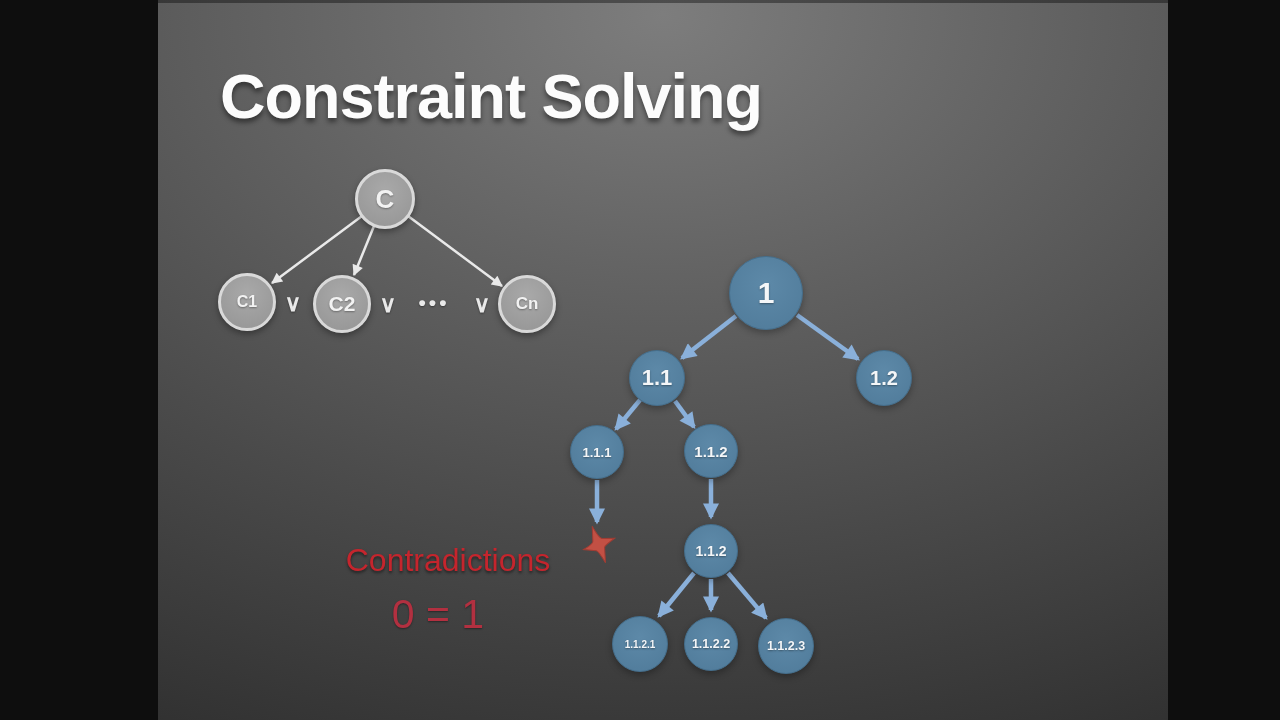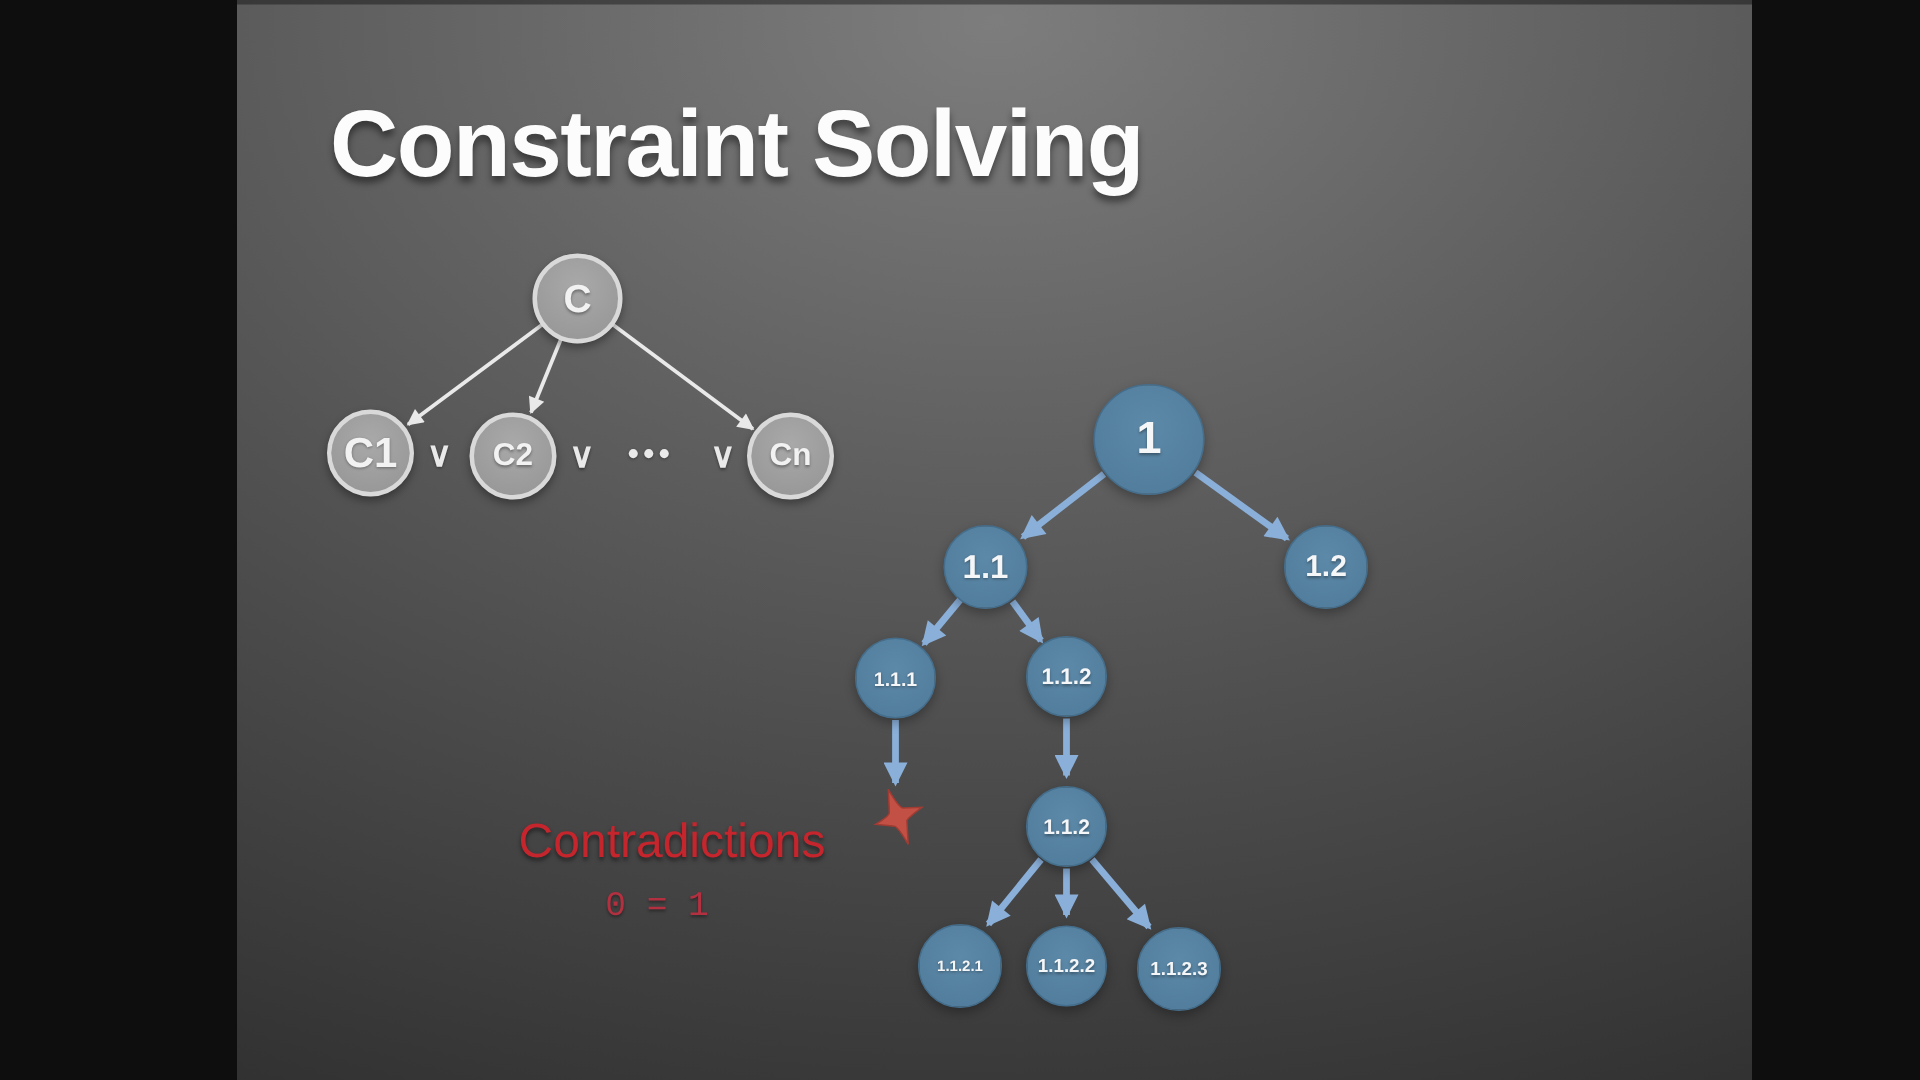--- a/index.html
+++ b/index.html
@@ -50,22 +50,22 @@
   }
   .dots{letter-spacing:3px;font-size:21px;}
   .edges{position:absolute;left:0;top:0;}
   .red-heading{
     position:absolute;left:160px;top:542px;width:260px;text-align:center;
     font-size:32px;font-weight:normal;color:var(--red-heading,#c5252d);
     text-shadow:0 2px 3px rgba(0,0,0,.5);white-space:nowrap;
   }
   .equation{
     position:absolute;left:180px;width:200px;text-align:center;
-    font-family:Liberation Mono, monospace;
-    font-size:23px;color:var(--red-math,#b23040);
+    font-family:Liberation Sans, sans-serif;
+    font-size:41px;color:var(--red-math,#b23040);
     text-shadow:0 1px 2px rgba(0,0,0,.4);white-space:nowrap;
   }
   .eq1{top:591px;}
   .eq2{top:644px;}
 </style>
 </head>
 <body>
 
 <div class="slide">
   <div class="slide-top-edge"></div>
@@ -99,23 +99,23 @@
       <line x1="553" y1="579" x2="553" y2="610" marker-end="url(#arrow-blue)"></line>
       <line x1="570" y1="573" x2="608" y2="618" marker-end="url(#arrow-blue)"></line>
     </g>
 
     <g transform="translate(441,545) rotate(-20)">
       <path d="M0,-20 Q2.5,-6 5,-5 L17,-1 Q5,2.5 4.5,4 L0,19 Q-2.5,5.5 -4.5,4.5 L-16,-1 Q-5,-3 -4.5,-5.5 Z" fill="#c25044" stroke="#a03c33" stroke-width="1"></path>
     </g>
   </svg>
 
   <div class="node gray" style="left:227px;top:199px;--r:27px;font-size:26px">C</div>
-  <div class="node gray" style="left:89px;top:302px;--r:26px;font-size:28px">C1</div>
+  <div class="node gray" style="left:89px;top:302px;--r:26px;font-size:16px">C1</div>
   <div class="node gray" style="left:184px;top:304px;--r:26px;font-size:21px">C2</div>
-  <div class="node gray" style="left:369px;top:304px;--r:26px;font-size:21px">Cn</div>
+  <div class="node gray" style="left:369px;top:304px;--r:26px;font-size:17px">Cn</div>
 
   <span class="or-symbol" style="left:135px;top:303px">∨</span>
   <span class="or-symbol" style="left:230px;top:304px">∨</span>
   <span class="or-symbol dots" style="left:276px;top:303px">•••</span>
   <span class="or-symbol" style="left:324px;top:304px">∨</span>
 
   <div class="node blue" style="left:608px;top:293px;--r:36px;font-size:30px">1</div>
   <div class="node blue" style="left:499px;top:378px;--r:27px;font-size:22px">1.1</div>
   <div class="node blue" style="left:726px;top:378px;--r:27px;font-size:20px">1.2</div>
   <div class="node blue" style="left:439px;top:452px;--r:26px;font-size:13px">1.1.1</div>

